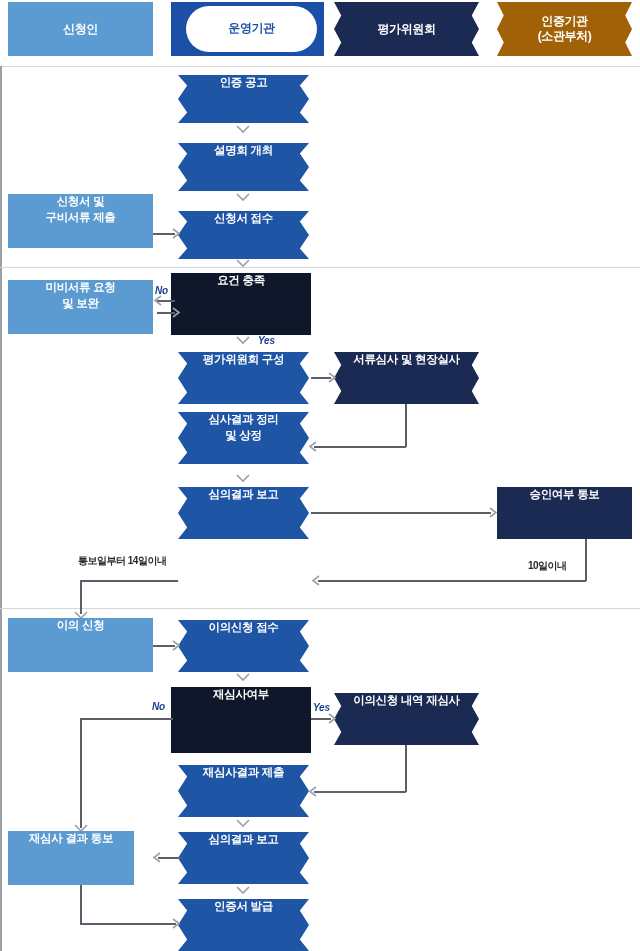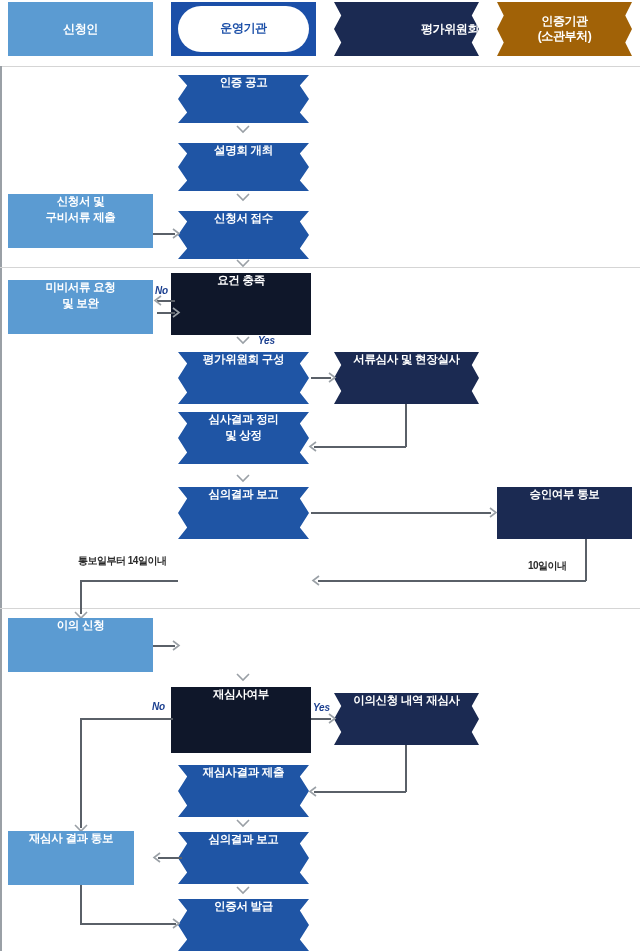--- a/index.html
+++ b/index.html
@@ -74,21 +74,21 @@
     font-weight:700;
     font-size:12px;
     color:#fff;
     letter-spacing:-0.4px;
     white-space:pre-line;
     line-height:1.25;
   }
   .pill-wrap{
     position:absolute;
     background:#1b4fa8;
-    display:flex;align-items:center;justify-content:center;
+    display:flex;align-items:center;justify-content:center;padding-left:8px;
   }
   .pill{
     width:90%;height:84%;
     background:#ffffff;
     border-radius:999px;
     display:flex;align-items:center;justify-content:center;
     color:#1b4fa8;font-weight:700;font-size:12px;letter-spacing:-0.4px;
   }
 
   
@@ -150,21 +150,21 @@
   <div class="lane-head c-lightblue" style="left:8px;top:2px;width:145px;height:54px;">
     <span>신청인</span>
   </div>
 
   <div class="pill-wrap" style="left:171px;top:2px;width:145px;height:54px;">
     <div class="pill">
       <span>운영기관</span>
     </div>
   </div>
 
-  <div class="lane-head c-navy notched-sm" style="left:334px;top:2px;width:145px;height:54px;justify-content:flex-end;">
+  <div class="lane-head c-navy notched-sm" style="left:334px;top:2px;width:145px;height:54px;">
     <span>평가위원회</span>
   </div>
 
   <div class="lane-head c-darknavy notched-sm" style="left:497px;top:2px;width:135px;height:54px;">
     <span>인증기관
 (소관부처)</span>
   </div>
 
   <div class="divider" style="top:66px;"></div>
   <div class="divider" style="top:267px;"></div>
@@ -310,20 +310,23 @@
     <svg width="14" height="9" viewBox="0 0 14 9">
         <path d="M1 1 L7 7 L13 1" fill="none" stroke="#9aa0a6" stroke-width="1.6"></path>
       </svg>
   </div>
   <div class="dur" style="left:78px;top:554px;">통보일부터 14일이내</div>
 
   <div class="node c-lightblue" style="left:8px;top:618px;width:145px;height:54px;">
     <span>이의 신청</span>
   </div>
 
+  <div class="node c-blue notched" style="left:178px;top:620px;width:131px;height:52px;">
+    <span>이의신청 접수</span>
+  </div>
 
   <div class="conn conn-h" style="left:153px;top:645px;width:22px;"></div>
   <div class="ahead" style="left:172px;top:640px;">
     <svg width="9" height="11" viewBox="0 0 9 11">
         <path d="M1 1 L7 5.5 L1 10" fill="none" stroke="#9aa0a6" stroke-width="1.6"></path>
       </svg>
   </div>
 
   <div class="chev" style="left:236px;top:673px;">
     <svg width="14" height="9" viewBox="0 0 14 9">

